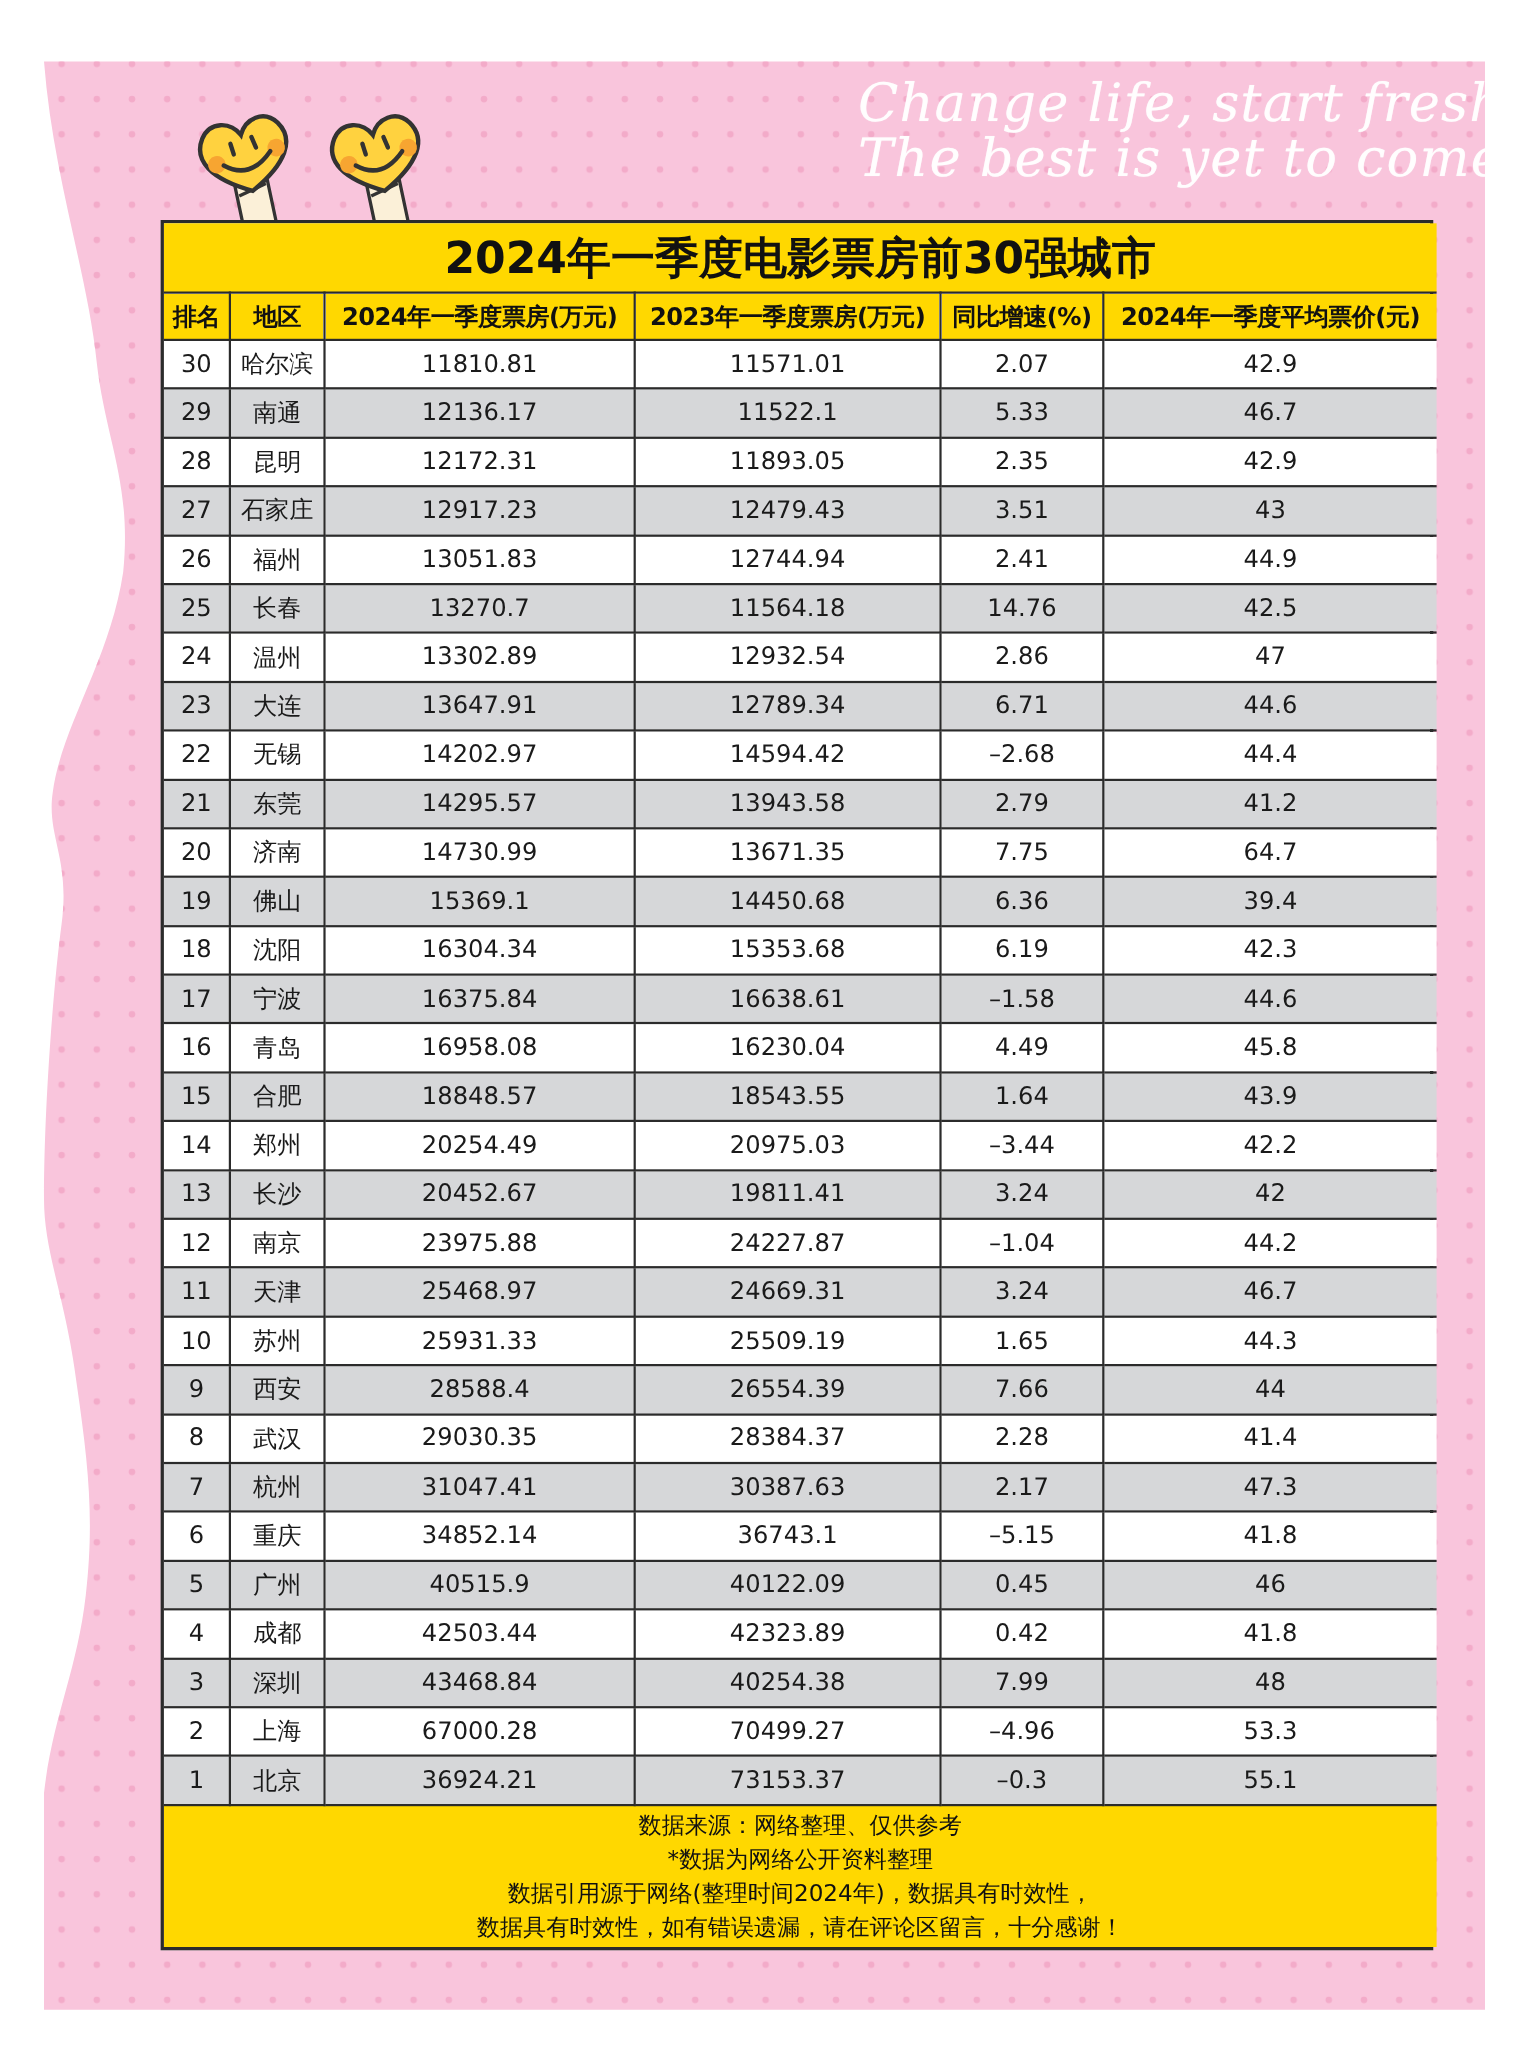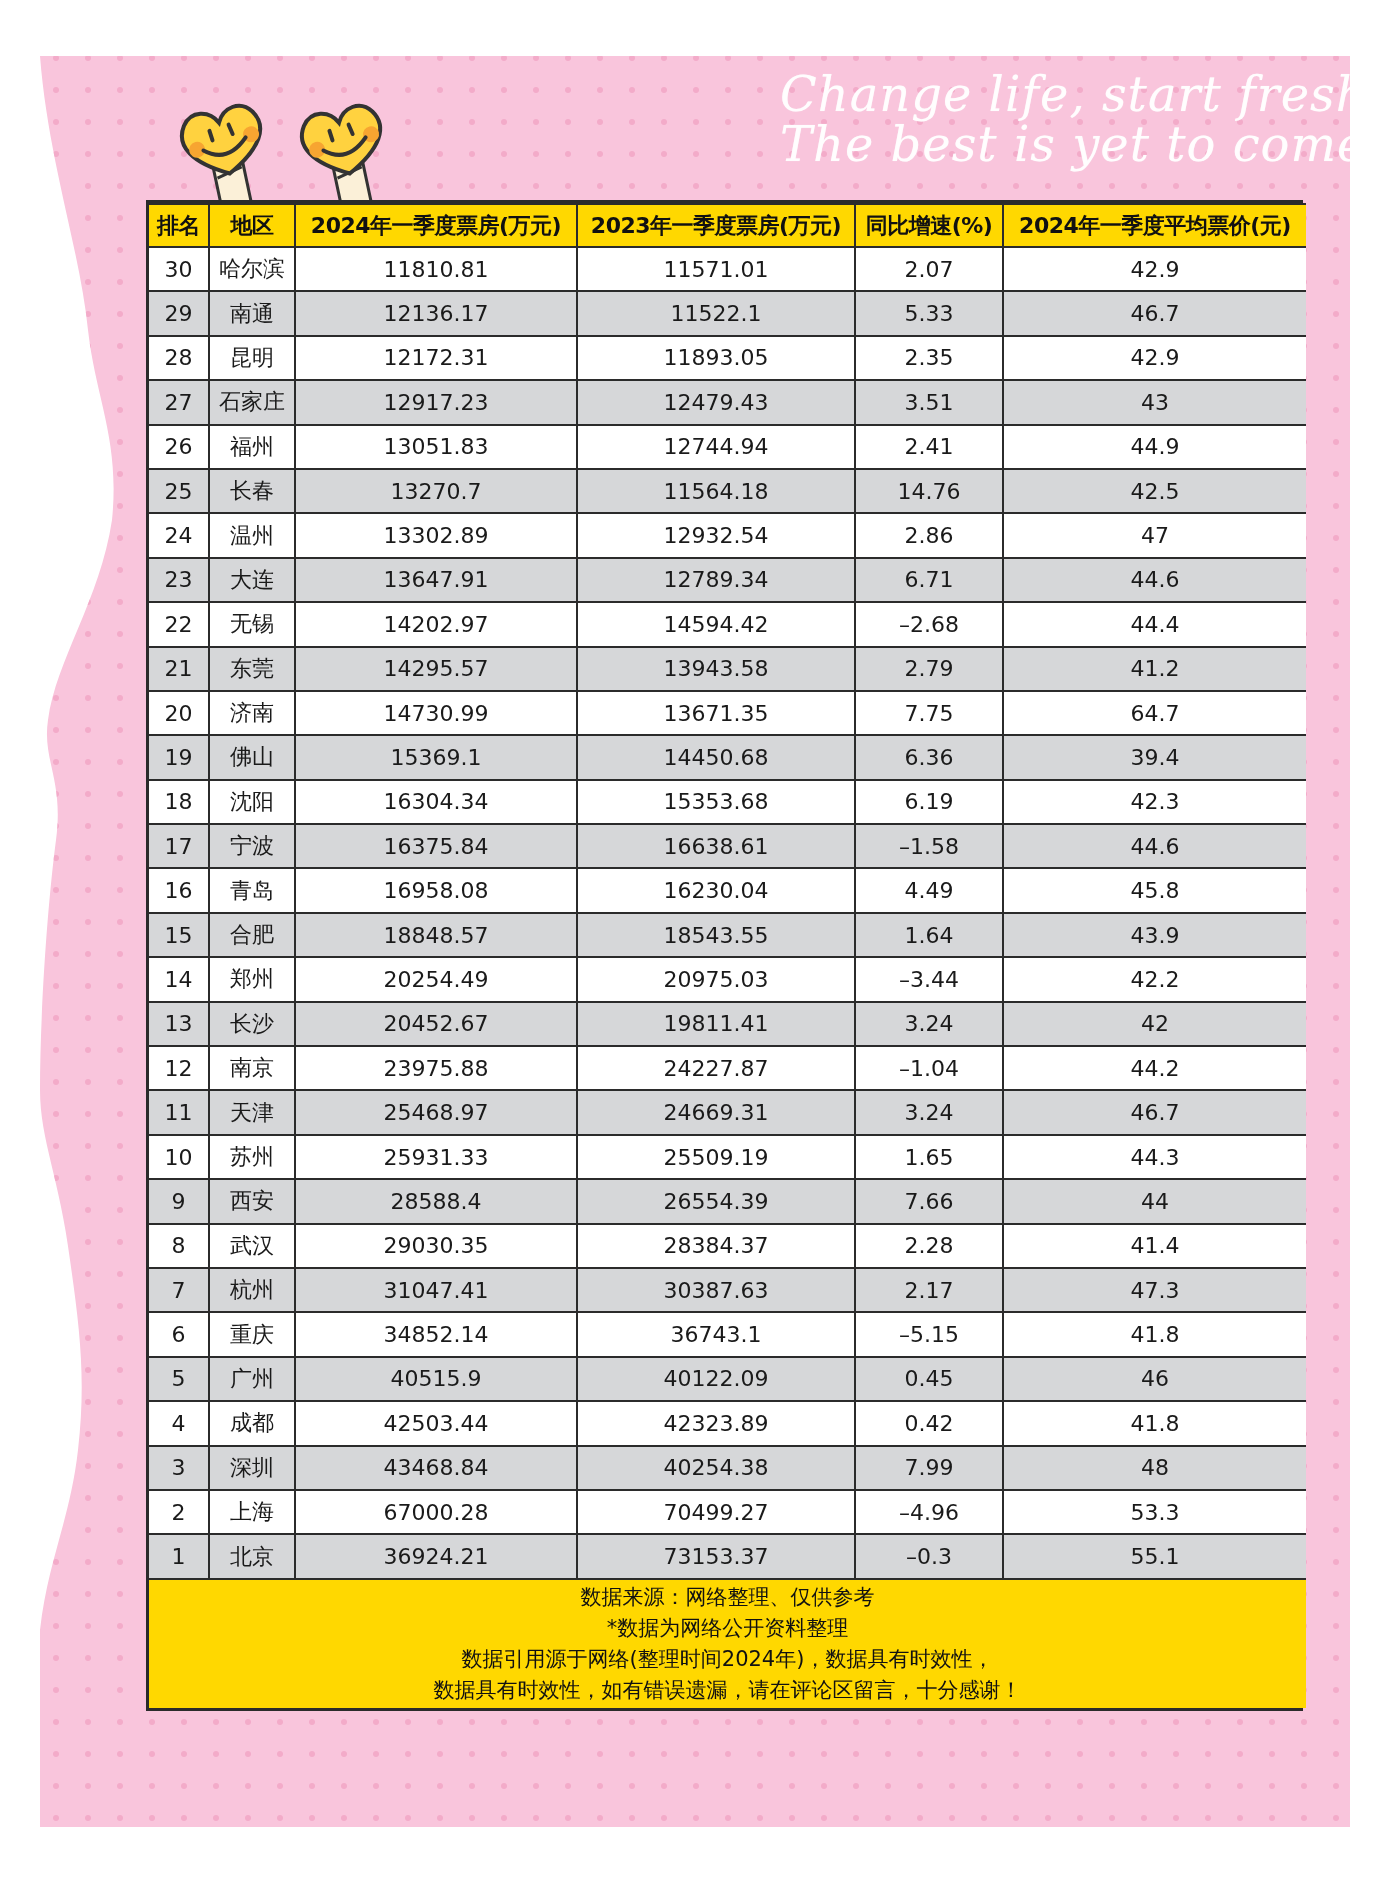--- a/index.html
+++ b/index.html
@@ -108,20 +108,23 @@
     <colgroup>
       <col style="width:60px">
         <col style="width:86px">
         <col style="width:282px">
       <col style="width:278px">
         <col style="width:148px">
         <col style="width:303px">
     </colgroup>
     <thead>
       <tr>
+        <th class="title-cell" colspan="6">2024年一季度电影票房前30强城市</th>
+      </tr>
+      <tr>
         <th class="head-cell">排名</th>
         <th class="head-cell">地区</th>
         <th class="head-cell">2024年一季度票房(万元)</th>
         <th class="head-cell">2023年一季度票房(万元)</th>
         <th class="head-cell">同比增速(%)</th>
         <th class="head-cell">2024年一季度平均票价(元)</th>
       </tr>
     </thead>
     <tbody id="tbody">
         <tr class="data-row odd">

